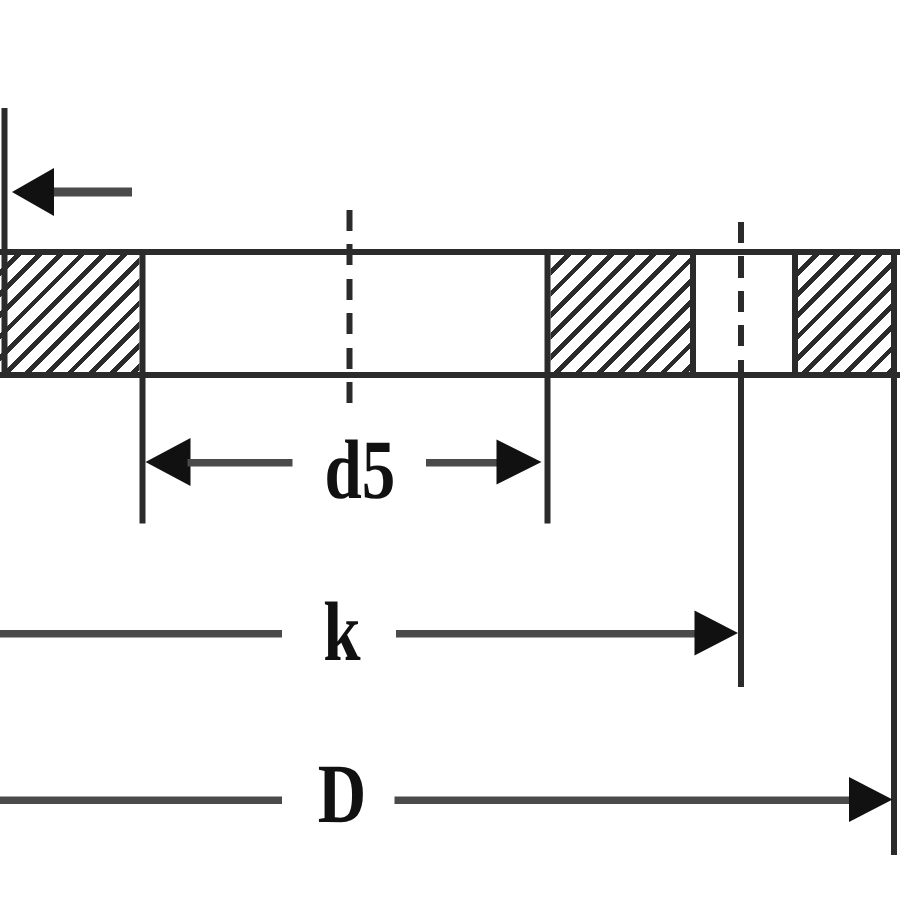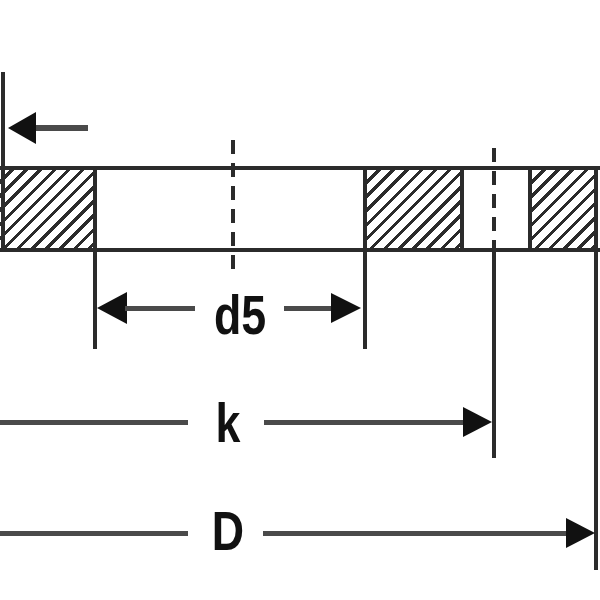--- a/index.html
+++ b/index.html
@@ -1,19 +1,19 @@
 <!DOCTYPE html>
 <html style="--background: #ffffff; --line: #2b2b2b; --dim-line: #4a4a4a; --ink: #111111;"><head>
 <meta charset="utf-8">
 <style>
   html,body{margin:0;padding:0;background:#fff;}
   .canvas{
     position:relative;width:600px;height:600px;overflow:hidden;
     background:var(--background,#fff);
-    font-family:Liberation Sans, sans-serif;
+    font-family:Liberation Serif, serif;
   }
   .ln{position:absolute;background:var(--line,#2b2b2b);}
   .dimln{position:absolute;background:var(--dim-line,#4a4a4a);}
   .hatch{
     position:absolute;top:170px;height:78px;
     background:repeating-linear-gradient(135deg,transparent 0 6.8px,var(--line,#2b2b2b) 6.8px 10px);
   }
   .dash{
     position:absolute;width:4px;
     background:repeating-linear-gradient(to bottom,var(--line,#2b2b2b) 0 14px,transparent 14px 23px);

